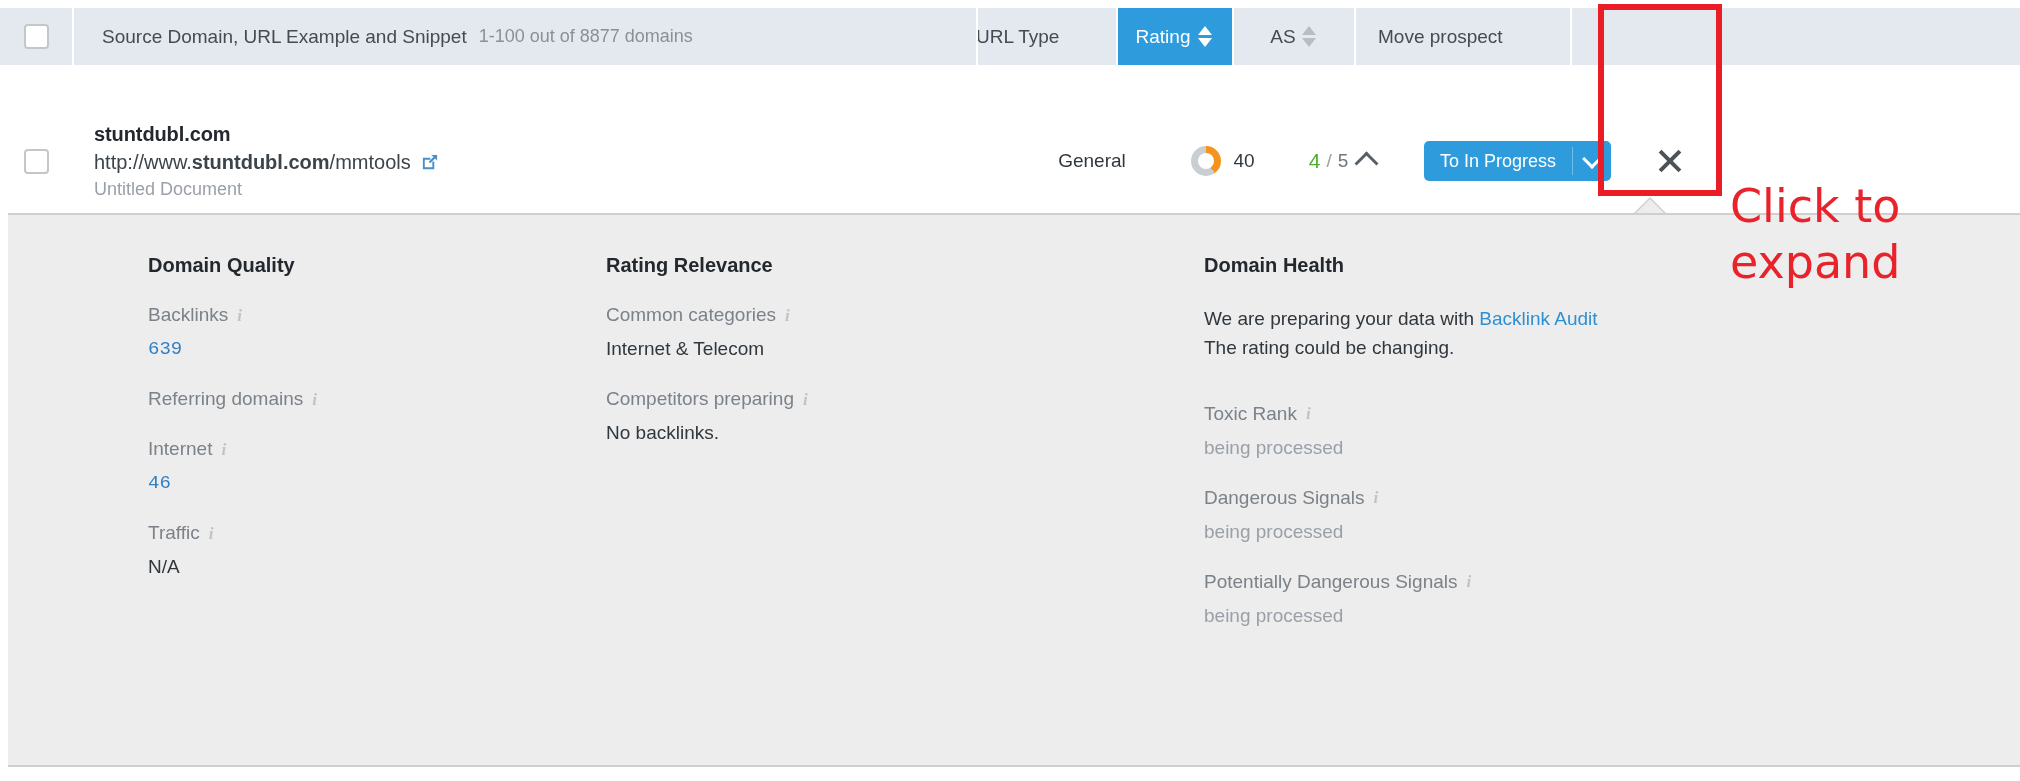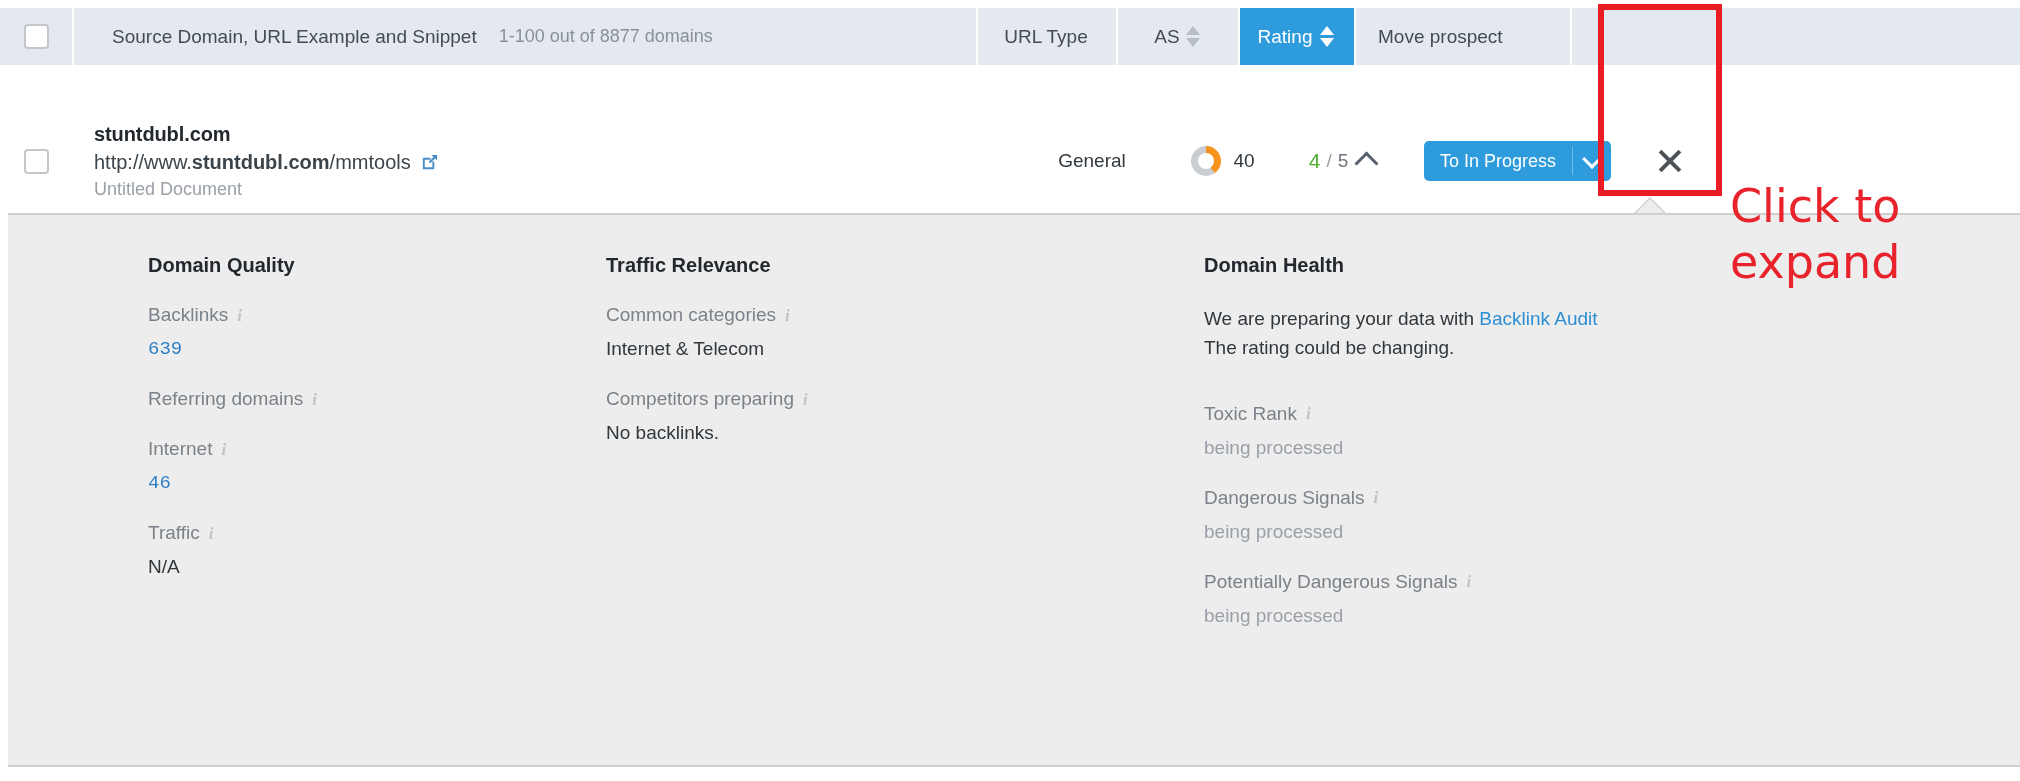--- a/index.html
+++ b/index.html
@@ -34,22 +34,22 @@
     position: relative;
   }
   .th + .th::before {
     content: "";
     position: absolute;
     left: 0; top: 0; bottom: 0;
     width: 2px;
     background: #ffffff;
   }
   .th-check { width: 72px; justify-content: center; }
-  .th-source { width: 904px; padding-left: 40px; gap: 22px; }
-  .th-urltype { width: 140px; justify-content: center; }
+  .th-source { width: 904px; padding-left: 30px; gap: 12px; }
+  .th-urltype { width: 140px; justify-content: flex-start; }
   .th-as { width: 122px; justify-content: center; gap: 6px; }
   .th-rating {
     width: 116px;
     justify-content: center;
     gap: 8px;
     background: #2e9bdd;
     color: #ffffff;
   }
   .th-move { width: 216px; padding-left: 24px; }
   .th-last { width: 404px; }
@@ -310,30 +310,30 @@
 
     <div class="th th-source">
       <span>Source Domain, URL Example and Snippet</span>
       <span class="th-sub">1-100 out of 8877 domains</span>
     </div>
 
     <div class="th th-urltype">
       <span>URL Type</span>
     </div>
 
-    <div class="th th-as">
-      <span>AS</span>
+    <div class="th th-rating">
+      <span>Rating</span>
       <span class="sort-arrows">
         <span class="tri-up"></span>
         <span class="tri-dn"></span>
       </span>
     </div>
 
-    <div class="th th-rating">
-      <span>Rating</span>
+    <div class="th th-as">
+      <span>AS</span>
       <span class="sort-arrows">
         <span class="tri-up"></span>
         <span class="tri-dn"></span>
       </span>
     </div>
 
     <div class="th th-move">
       <span>Move prospect</span>
     </div>
 
@@ -428,21 +428,21 @@
         <div class="metric">
           <div class="metric-label">
             <span>Traffic</span>
             <span class="info-i">i</span>
           </div>
           <div class="metric-value">N/A</div>
         </div>
       </div>
 
       <div class="col-relevance">
-        <div class="col-title">Traffic Relevance</div>
+        <div class="col-title">Rating Relevance</div>
 
         <div class="metric">
           <div class="metric-label">
             <span>Common categories</span>
             <span class="info-i">i</span>
           </div>
           <div class="metric-value">Internet &amp; Telecom</div>
         </div>
 
         <div class="metric">

